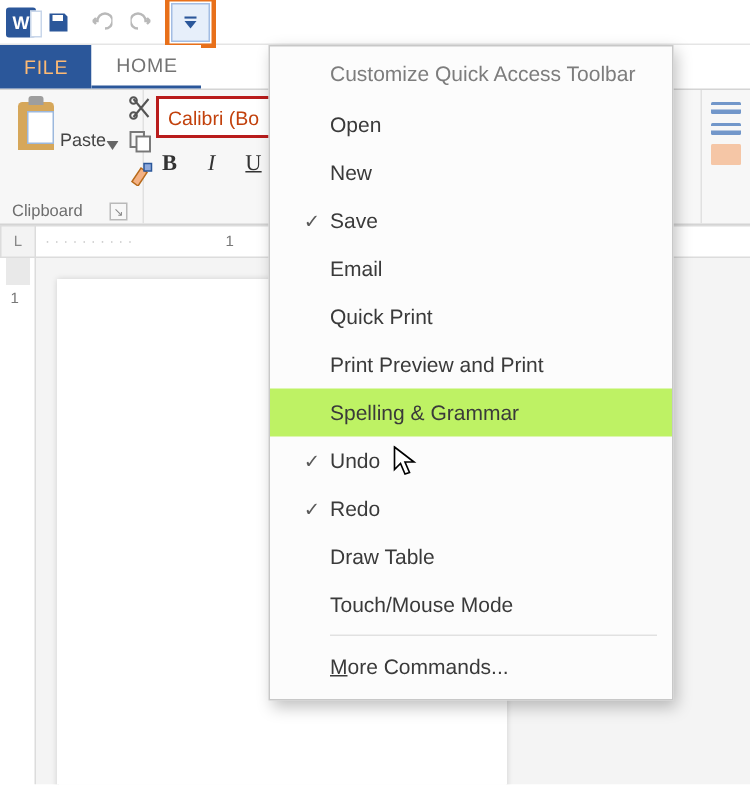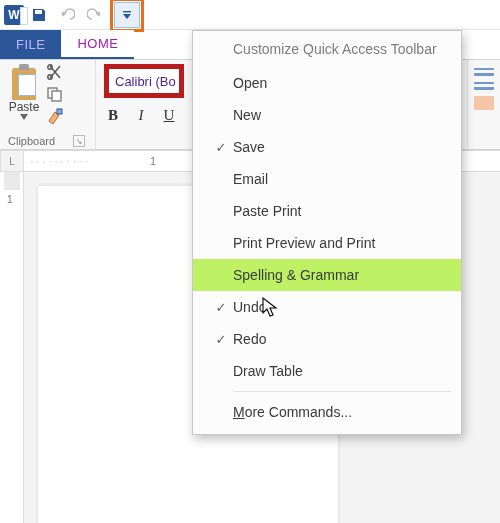--- a/index.html
+++ b/index.html
@@ -11,45 +11,45 @@
   .word-logo::after { content:""; position:absolute; right:-4px; top:2px; width:6px; height:16px; background:#fff; border:1px solid #c8d6ea; }
   .qat-btn { width: 26px; height: 24px; display: flex; align-items: center; justify-content: center; color: #2a5699; background: transparent; }
   .qat-btn.disabled { color: #b9b9b9; }
   .qat-dropdown { width: 26px; height: 26px; display: flex; align-items: center; justify-content: center; background: #e7effa; border:1px solid #a3bde3; }
   .qat-dropdown svg { width:10px; height:10px; }
   .highlight-box { border: 3px solid #e8701a; padding: 1px; display:flex; }
 
   
   .tabs { height: 30px; display: flex; align-items: stretch; border-bottom: 1px solid #d4d4d4; }
   .tab { padding: 0 16px; display:flex; align-items:center; font-size: 13px; letter-spacing: .5px; }
-  .tab.file { background: #2b579a; color: #c4b5fd; }
-  .tab.active { color:#a21caf; border-bottom:2px solid #2b579a; background:#fff; }
+  .tab.file { background: #2b579a; color: #fdba74; }
+  .tab.active { color:#737373; border-bottom:2px solid #2b579a; background:#fff; }
   .tab.plain { color:#444; }
 
   
   .ribbon { height: 90px; background: #f7f7f7; border-bottom:1px solid #d4d4d4; display:flex; }
   .group { border-right:1px solid #e1e1e1; padding:4px 8px 2px 8px; display:flex; flex-direction:column; justify-content:space-between; }
   .group-label { font-size:11px; color:#6d6d6d; text-align:left; padding-top:2px; display:flex; align-items:center; gap:18px;}
   .group-label .launcher { width:12px; height:12px; border:1px solid #b9b9b9; display:inline-flex; align-items:center; justify-content:center; font-size:8px; color:#888; }
 
   
   .clip-body { display:flex; align-items:flex-start; gap:6px; }
-  .paste-big { display:flex; flex-direction:column; align-items:center; gap:0; }
+  .paste-big { display:flex; flex-direction:row; align-items:flex-end; gap:0; }
   .paste-icon { width:32px; height:36px; position:relative; }
   .paste-icon .board { position:absolute; inset:4px 4px 0 4px; background:#d6a75a; border-radius:3px 3px 0 0; }
   .paste-icon .board::before { content:""; position:absolute; top:-4px; left:50%; transform:translateX(-50%); width:10px; height:6px; background:#9e9e9e; border-radius:2px 2px 0 0; }
   .paste-icon .sheet { position:absolute; left:10px; top:10px; width:18px; height:22px; background:#fff; border:1px solid #9cb8dd; }
   .paste-label { font-size:12px; color:#444; }
   .mini-col { display:flex; flex-direction:column; gap:6px; }
   .mini-ic { width:18px; height:16px; }
 
   
   .font-body { display:flex; flex-direction:column; gap:8px; }
   .font-row1 { display:flex; gap:2px; }
-  .font-combo { height:22px; border:5px solid #b91c1c; background:#fff; display:flex; align-items:center; padding:12px 6px; font-size:13px; color:#4c1d95; width:80px; white-space:nowrap; overflow:hidden; }
+  .font-combo { height:22px; border:2px solid #b91c1c; background:#fff; display:flex; align-items:center; padding:12px 6px; font-size:13px; color:#c2410c; width:80px; white-space:nowrap; overflow:hidden; }
   .font-row2 { display:flex; gap:10px; align-items:center; }
   .fmt { width:18px; height:18px; display:flex; align-items:center; justify-content:center; font-family: "Times New Roman", serif; font-size:15px; color:#333; }
   .fmt.b { font-weight:bold; }
   .fmt.i { font-style:italic; }
   .fmt.u { text-decoration:underline; }
 
   
   .right-icons { display:flex; flex-direction:column; gap:6px; padding:8px 6px; }
   .ri { width:20px; height:14px; background:#3a6fb7; opacity:.7; border-radius:1px; }
   .ri.lines { background:transparent; border-top:2px solid #3a6fb7; border-bottom:2px solid #3a6fb7; height:8px; position:relative; }
@@ -59,21 +59,21 @@
   .ruler-corner { position:absolute; left:0; top:150px; width:24px; height:22px; background:#f3f3f3; border:1px solid #dcdcdc; display:flex; align-items:center; justify-content:center; font-size:10px; color:#888; }
   .h-ruler { position:absolute; left:24px; top:150px; right:0; height:22px; background:#fff; border-top:1px solid #dcdcdc; border-bottom:1px solid #dcdcdc; font-size:10px; color:#777; display:flex; align-items:center; padding-left:6px; gap:2px;}
   .h-ruler .num { margin-left:60px; }
   .v-ruler { position:absolute; left:0; top:172px; width:24px; bottom:0; background:#fff; border-right:1px solid #dcdcdc; }
   .v-ruler .shade { position:absolute; left:4px; top:0; width:16px; height:18px; background:#e9e9e9;}
   .v-ruler .num { position:absolute; left:7px; top:22px; font-size:10px; color:#777; }
   .doc { position:absolute; left:24px; top:172px; right:0; bottom:0; background:#f4f4f4; }
   .page { position:absolute; left:14px; top:14px; width:300px; height:400px; background:#fff; box-shadow:0 0 4px rgba(0,0,0,.15); }
 
   
-  .menu { position:absolute; left:192px; top:30px; width:270px; background:#fcfcfc; border:1px solid #c8c8c8; box-shadow:2px 4px 10px rgba(0,0,0,.25); padding-bottom:6px; }
+  .menu { position:absolute; left:179px; top:30px; width:270px; background:#fcfcfc; border:1px solid #c8c8c8; box-shadow:2px 4px 10px rgba(0,0,0,.25); padding-bottom:6px; }
   .menu-title { padding:10px 14px 10px 40px; color:#7d7d7d; font-size:14px; }
   .menu-item { height:32px; display:flex; align-items:center; padding:0 14px 0 16px; font-size:14px; color:#3a3a3a; position:relative; }
   .menu-item .chk { width:24px; display:flex; justify-content:center; color:#5a5a5a; font-size:13px; }
   .menu-item.hover { background:#bef264; }
   .menu-sep { height:1px; background:#e1e1e1; margin:4px 10px 4px 40px; }
   .mnemonic { text-decoration: underline; }
 
   .cursor { position:absolute; left:262px; top:297px; width:18px; height:22px; pointer-events:none; }
 
   svg { display:block; }
@@ -199,41 +199,45 @@
   <div class="menu-item">
       <span class="chk">✓</span>
       <span>Save</span>
     </div>
   <div class="menu-item">
       <span class="chk"></span>
       <span>Email</span>
     </div>
   <div class="menu-item">
       <span class="chk"></span>
-      <span>Paste Print</span>
+      <span>Quick Print</span>
     </div>
   <div class="menu-item">
       <span class="chk"></span>
       <span>Print Preview and Print</span>
     </div>
   <div class="menu-item hover">
       <span class="chk"></span>
       <span>Spelling &amp; Grammar</span>
     </div>
   <div class="menu-item">
       <span class="chk">✓</span>
       <span>Undo</span>
     </div>
   <div class="menu-item">
       <span class="chk">✓</span>
       <span>Redo</span>
     </div>
   <div class="menu-item">
       <span class="chk"></span>
       <span>Draw Table</span>
+    </div>
+  <div class="menu-item">
+      <span class="chk"></span>
+      <span>Touch/Mouse Mode</span>
     </div>
 
   <div class="menu-sep"></div>
 
   <div class="menu-item">
       <span class="chk"></span>
       <span><span class="mnemonic">M</span><span>ore Commands...</span></span>
     </div>
 </div>
 

